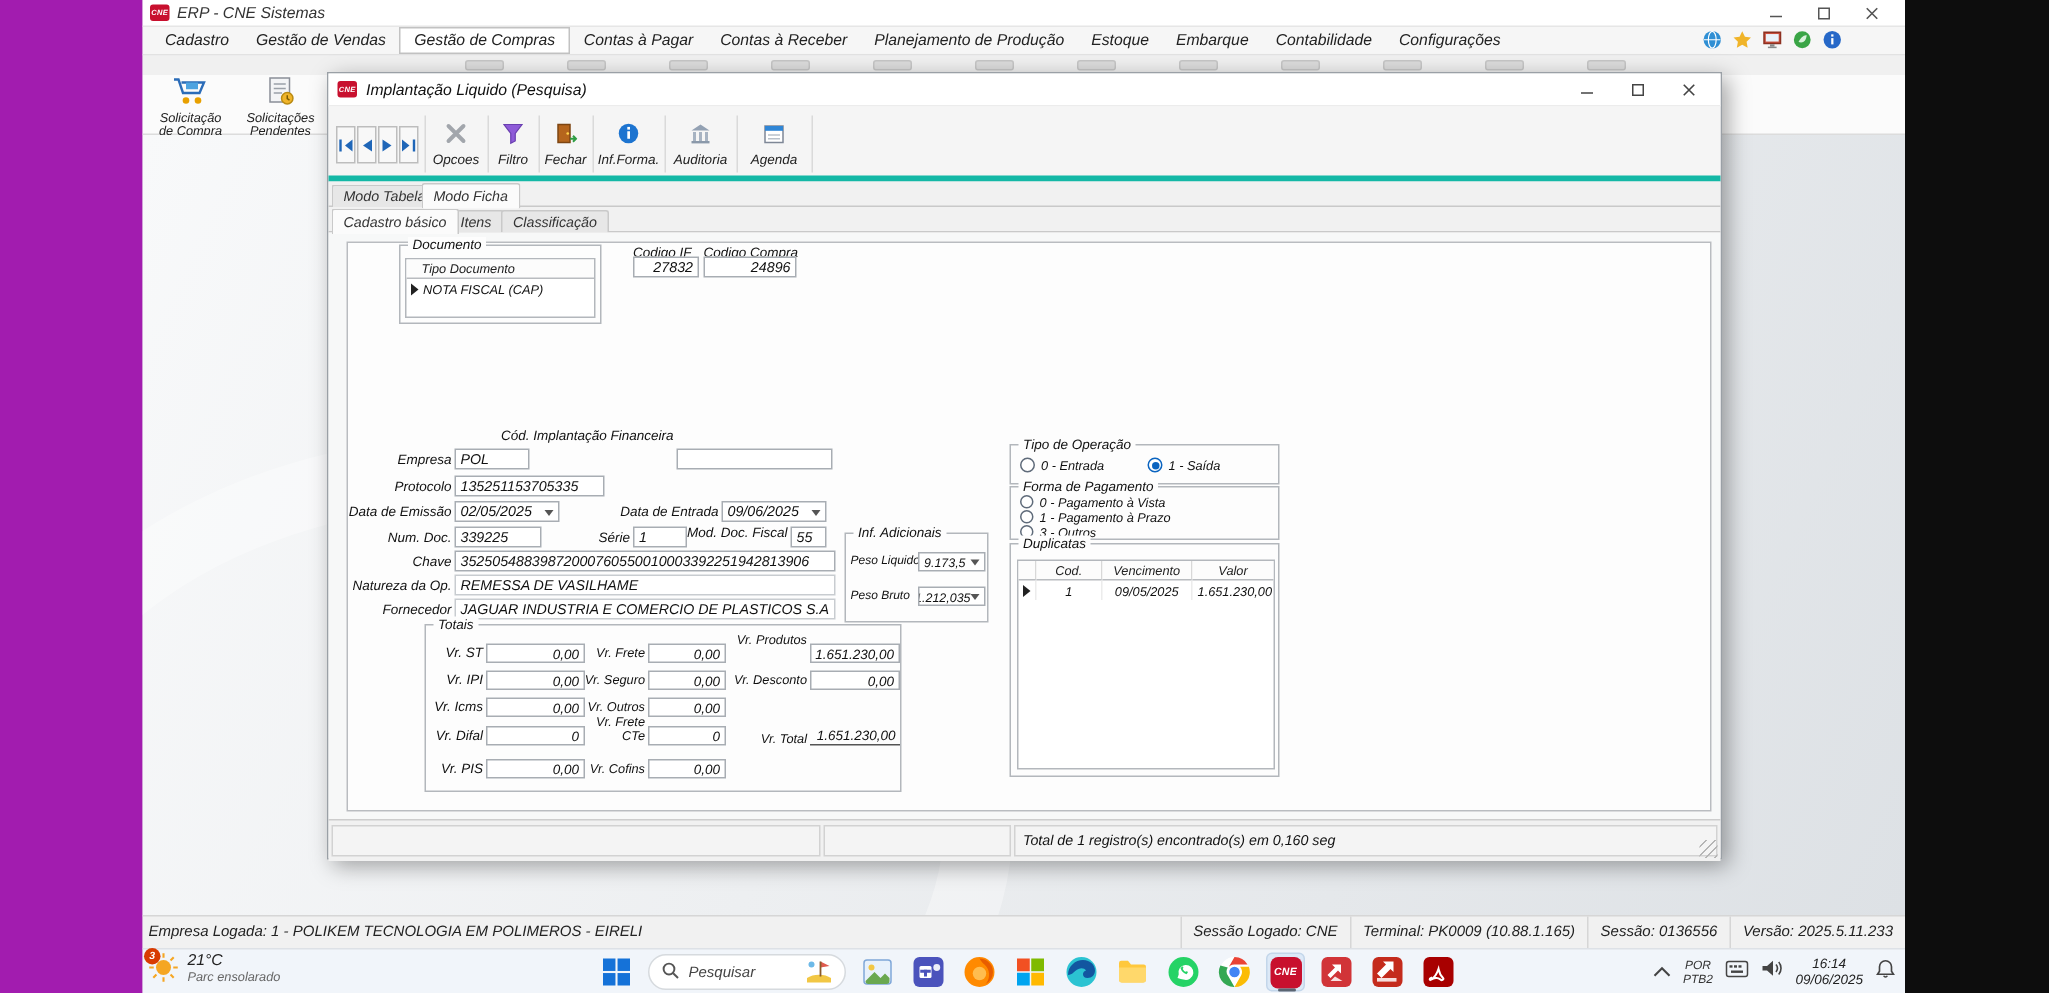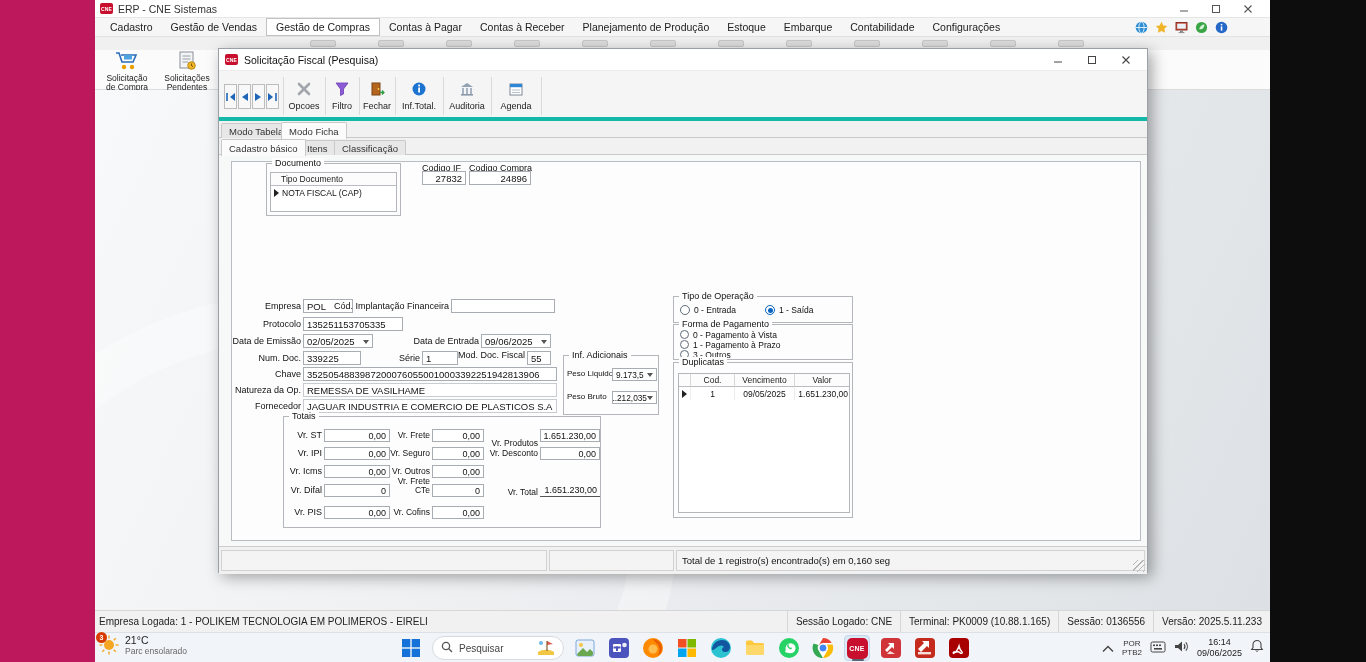--- a/index.html
+++ b/index.html
@@ -1,17 +1,17 @@
 <!DOCTYPE html>
 <html><head>
 <meta charset="utf-8">
 <style>
 *{margin:0;padding:0;box-sizing:border-box;}
 body{width:1366px;height:662px;overflow:hidden;background:#0d0d0d;font-family:"Liberation Sans","DejaVu Sans",sans-serif;}
-#screen{position:relative;width:1138px;height:662px;background:#be185d;}
+#screen{position:relative;width:1138px;height:662px;background:#a21caf;font-style:italic;}
 #desktop{position:absolute;left:95px;top:0;width:1175px;height:662px;background:#e9ebee;overflow:hidden;}
 .a{position:absolute;}
 
 
 #erp-titlebar{left:0;top:0;width:100%;height:18px;background:#ffffff;border-bottom:1px solid #e6e6e6;display:flex;align-items:center;padding-left:5px;}
 .cne-logo{display:inline-flex;align-items:center;justify-content:center;background:#c8102e;color:#fff;font-weight:bold;border-radius:2px;letter-spacing:.2px;}
 .cne-logo.sm{width:13px;height:11px;font-size:5px;}
 #erp-title{font-size:10.5px;color:#333;margin-left:5px;}
 .wc-group{position:absolute;right:6px;top:0;height:18px;display:flex;}
 .wc{width:32px;height:18px;display:flex;align-items:center;justify-content:center;}
@@ -194,21 +194,21 @@
     <div class="company">Empresa Logada: 1 - POLIKEM TECNOLOGIA EM POLIMEROS - EIRELI</div>
     <div class="seg">Sessão Logado: CNE</div>
     <div class="seg">Terminal: PK0009 (10.88.1.165)</div>
     <div class="seg">Sessão: 0136556</div>
     <div class="seg">Versão: 2025.5.11.233</div>
   </div>
 
   <div class="a" id="dialog">
     <div id="dlg-titlebar">
       <span class="cne-logo sm">CNE</span>
-      <span id="dlg-title">Solicitação Fiscal (Pesquisa)</span>
+      <span id="dlg-title">Implantação Liquido (Pesquisa)</span>
       <div class="dwc-group">
         <div class="dwc">
               <svg width="10" height="10">
                 <line x1="1" y1="7" x2="9" y2="7" stroke="#444" stroke-width="1"></line>
               </svg>
             </div>
         <div class="dwc">
               <svg width="10" height="10">
                 <rect x="1.5" y="1.5" width="7" height="7" fill="none" stroke="#444"></rect>
               </svg>
@@ -268,21 +268,21 @@
               </svg></span>
         <span>Fechar</span>
       </div>
       <div class="tb-sep" style="left:176px"></div>
       <div class="tb-btn" style="left:178px;width:44px">
         <span><svg width="16" height="16">
                 <circle cx="8" cy="8" r="6.5" fill="#1d74d0"></circle>
                 <rect x="7.2" y="6.5" width="1.8" height="5" fill="#fff"></rect>
                 <rect x="7.2" y="3.6" width="1.8" height="1.8" fill="#fff"></rect>
               </svg></span>
-        <span>Inf.Total.</span>
+        <span>Inf.Forma.</span>
       </div>
       <div class="tb-sep" style="left:224px"></div>
       <div class="tb-btn" style="left:226px;width:44px">
         <span><svg width="16" height="16">
                 <path d="M2 6l6-4 6 4z" fill="#93a1b3"></path>
                 <rect x="3" y="7" width="2" height="6" fill="#a7b3c2"></rect>
                 <rect x="7" y="7" width="2" height="6" fill="#a7b3c2"></rect>
                 <rect x="11" y="7" width="2" height="6" fill="#a7b3c2"></rect>
                 <rect x="2" y="13" width="12" height="1.6" fill="#8b99aa"></rect>
               </svg></span>
@@ -325,21 +325,21 @@
         </div>
       </div>
 
       <div class="lbl" style="left:203px;top:6px">Codigo IF</div>
       <div class="fld num" style="left:203px;top:16px;width:44px">27832</div>
       <div class="lbl" style="left:250px;top:6px">Codigo Compra</div>
       <div class="fld num" style="left:250px;top:16px;width:62px">24896</div>
 
       <div class="lbl lblr" style="left:2px;top:144px;width:80px">Empresa</div>
       <div class="fld" style="left:84px;top:144px;width:50px">POL</div>
-      <div class="lbl lblr" style="left:112px;top:144px;width:118px">Cód. Implantação Financeira</div>
+      <div class="lbl lblr" style="left:112px;top:128px;width:118px">Cód. Implantação Financeira</div>
       <div class="fld" style="left:232px;top:144px;width:104px"></div>
 
       <div class="lbl lblr" style="left:2px;top:162px;width:80px">Protocolo</div>
       <div class="fld" style="left:84px;top:162px;width:100px">135251153705335</div>
 
       <div class="lbl lblr" style="left:2px;top:179px;width:80px">Data de Emissão</div>
       <div class="fld" style="left:84px;top:179px;width:70px">
             <span>02/05/2025</span>
             <span class="combo-arrow"></span>
           </div>
@@ -423,21 +423,21 @@
         </div>
       </div>
 
       <div class="gbox" style="left:64px;top:261px;width:318px;height:112px">
         <span class="gcap">Totais</span>
 
         <div class="lbl lblr" style="left:2px;top:11px;width:36px">Vr. ST</div>
         <div class="fld num" style="left:40px;top:12px;width:66px;height:13px;font-size:9px">0,00</div>
         <div class="lbl lblr" style="left:102px;top:11px;width:44px;font-size:8.5px">Vr. Frete</div>
         <div class="fld num" style="left:148px;top:12px;width:52px;height:13px;font-size:9px">0,00</div>
-        <div class="lbl lblr" style="left:200px;top:19px;width:54px;font-size:8.5px">Vr. Produtos</div>
+        <div class="lbl lblr" style="left:200px;top:2px;width:54px;font-size:8.5px">Vr. Produtos</div>
         <div class="fld num" style="left:256px;top:12px;width:60px;height:13px;font-size:9px">1.651.230,00</div>
 
         <div class="lbl lblr" style="left:2px;top:29px;width:36px">Vr. IPI</div>
         <div class="fld num" style="left:40px;top:30px;width:66px;height:13px;font-size:9px">0,00</div>
         <div class="lbl lblr" style="left:102px;top:29px;width:44px;font-size:8.5px">Vr. Seguro</div>
         <div class="fld num" style="left:148px;top:30px;width:52px;height:13px;font-size:9px">0,00</div>
         <div class="lbl lblr" style="left:200px;top:29px;width:54px;font-size:8.5px">Vr. Desconto</div>
         <div class="fld num" style="left:256px;top:30px;width:60px;height:13px;font-size:9px">0,00</div>
 
         <div class="lbl lblr" style="left:2px;top:47px;width:36px">Vr. Icms</div>

